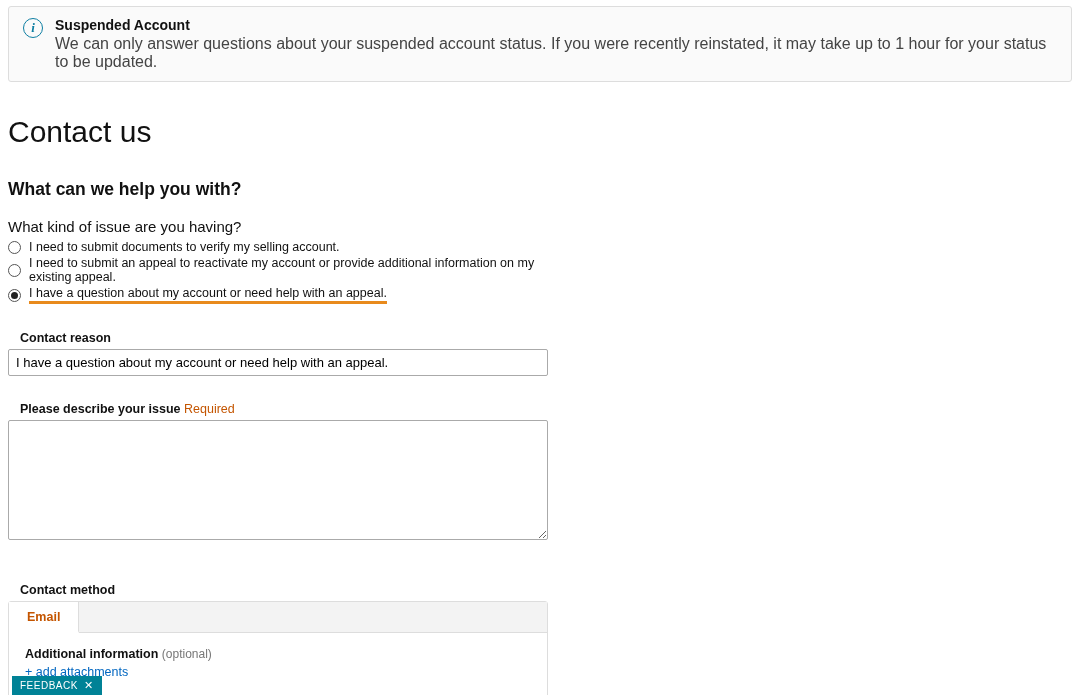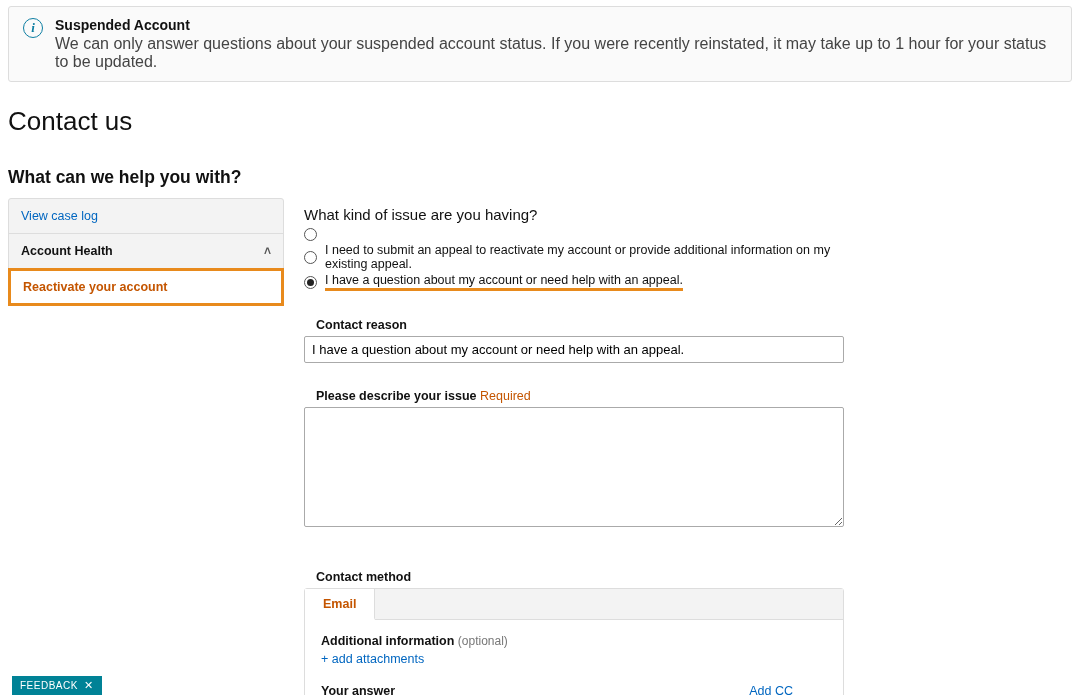--- a/index.html
+++ b/index.html
@@ -30,23 +30,23 @@
     font-style: italic;
     font-weight: bold;
     font-size: 13px;
     flex-shrink: 0;
     margin-top: 1px;
   }
   .alert-title { font-weight: 700; font-size: 14px; margin-bottom: 2px; }
   .alert-body { font-size: 16px; color: #444; }
   .page { padding: 0 8px; }
   h1.page-title {
-    font-size: 26px;
+    font-size: 30px;
     font-weight: 400;
-    margin: 24px 0 0 0;
+    margin: 33px 0 0 0;
     color: #111;
   }
   h2.section-title {
     font-size: 17.5px;
     font-weight: 700;
     margin: 30px 0 10px 0;
   }
   .layout {
     display: flex;
     align-items: flex-start;
@@ -213,34 +213,27 @@
     <div class="alert-body">We can only answer questions about your suspended account status. If you were recently reinstated, it may take up to 1 hour for your status to be updated.</div>
   </div>
 </div>
 
 <div class="page">
   <h1 class="page-title">Contact us</h1>
   <h2 class="section-title">What can we help you with?</h2>
 
   <div class="layout">
 
-    <div class="sidebar">
-      <a class="sidebar-link">View case log</a>
-      <div class="sidebar-section">
-        <span>Account Health</span>
-        <span class="chevron">˄</span>
-      </div>
-      <div class="sidebar-item-active">Reactivate your account</div>
-    </div>
 
     <div class="main">
       <div class="issue-heading">What kind of issue are you having?</div>
 
       <label class="radio-row">
         <span class="radio-circle"></span>
+        <span>I need to submit documents to verify my selling account.</span>
       </label>
       <label class="radio-row">
         <span class="radio-circle"></span>
         <span>I need to submit an appeal to reactivate my account or provide additional information on my existing appeal.</span>
       </label>
       <label class="radio-row">
         <span class="radio-circle checked"></span>
         <span class="underline-orange">I have a question about my account or need help with an appeal.</span>
       </label>
 

